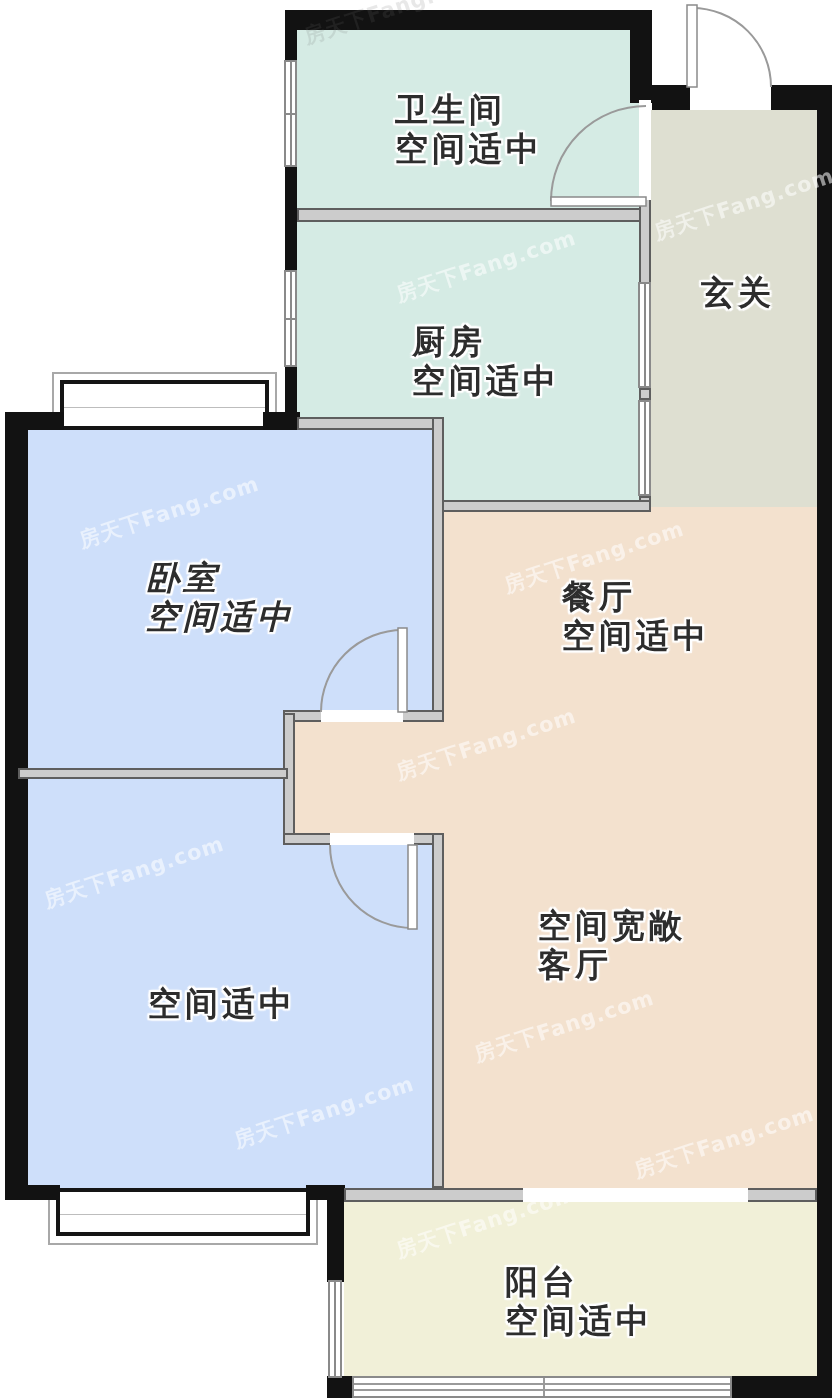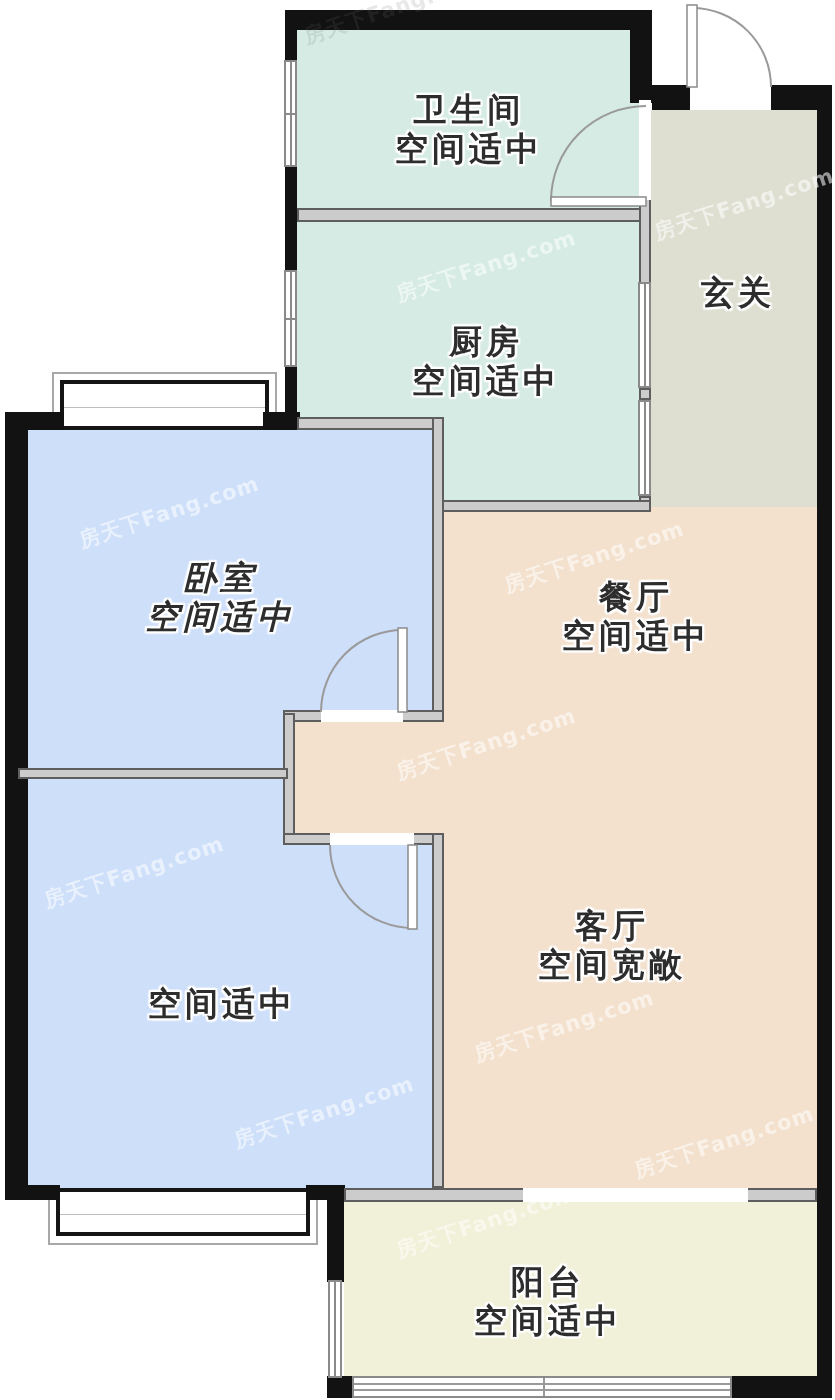--- a/index.html
+++ b/index.html
@@ -13,21 +13,21 @@
   .win{position:absolute;background:#ffffff;border:2px solid #8a8a8a;}
   .win .vline{position:absolute;left:50%;top:0;bottom:0;width:2px;margin-left:-1px;background:#8a8a8a;}
   .win .hline{position:absolute;left:0;right:0;top:50%;height:2px;margin-top:-1px;background:#8a8a8a;}
   .band{position:absolute;background:#ffffff;border:2px solid #8a8a8a;}
   .band .h1{position:absolute;left:0;right:0;top:30%;height:2px;background:#9a9a9a;}
   .band .h2{position:absolute;left:0;right:0;top:62%;height:2px;background:#9a9a9a;}
   .band .tick{position:absolute;top:0;bottom:0;width:2px;background:#9a9a9a;}
   .bumpOuter{position:absolute;background:#ffffff;border:2px solid #a8a8a8;}
   .bumpInner{position:absolute;background:#ffffff;border:4px solid #151515;}
   .bumpInner .mid{position:absolute;left:0;right:0;top:55%;height:1px;background:#bdbdbd;}
-  .label{position:absolute;transform:translate(-50%,-50%);text-align:center;
+  .label{position:absolute;transform:translate(-50%,-50%);
          font-weight:bold;font-size:33px;line-height:39px;color:#2d2d2d;
          letter-spacing:4px;padding-left:4px;white-space:nowrap;
          text-shadow:-2px 0 2px #fff,2px 0 2px #fff,0 -2px 2px #fff,0 2px 2px #fff,
                      -2px -2px 1px #fff,2px 2px 1px #fff,2px -2px 1px #fff,-2px 2px 1px #fff;}
   .wm{position:absolute;transform:rotate(-18deg);font-weight:bold;font-size:21px;
       letter-spacing:1px;color:rgba(255,255,255,0.55);white-space:nowrap;pointer-events:none;}
   .wm.g{color:rgba(110,110,110,0.16);}
   svg.doors{position:absolute;left:0;top:0;pointer-events:none;}
 </style>
 </head>
@@ -145,24 +145,24 @@
     <div>空间适中</div>
   </div>
   <div class="label" style="left:634px;top:616px;">
     <div>餐厅</div>
     <div>空间适中</div>
   </div>
   <div class="label" style="left:220px;top:1003px;">
     <div>空间适中</div>
   </div>
   <div class="label" style="left:610px;top:945px;">
+    <div>空间宽敞</div>
     <div>客厅</div>
-    <div>空间宽敞</div>
   </div>
-  <div class="label" style="left:546px;top:1301px;">
+  <div class="label" style="left:577px;top:1301px;">
     <div>阳台</div>
     <div>空间适中</div>
   </div>
 
   <div class="wm g" style="left:300px;top:-6px;">房天下Fang.com</div>
   <div class="wm" style="left:392px;top:252px;">房天下Fang.com</div>
   <div class="wm" style="left:650px;top:190px;">房天下Fang.com</div>
   <div class="wm" style="left:75px;top:498px;">房天下Fang.com</div>
   <div class="wm" style="left:500px;top:543px;">房天下Fang.com</div>
   <div class="wm" style="left:392px;top:730px;">房天下Fang.com</div>

